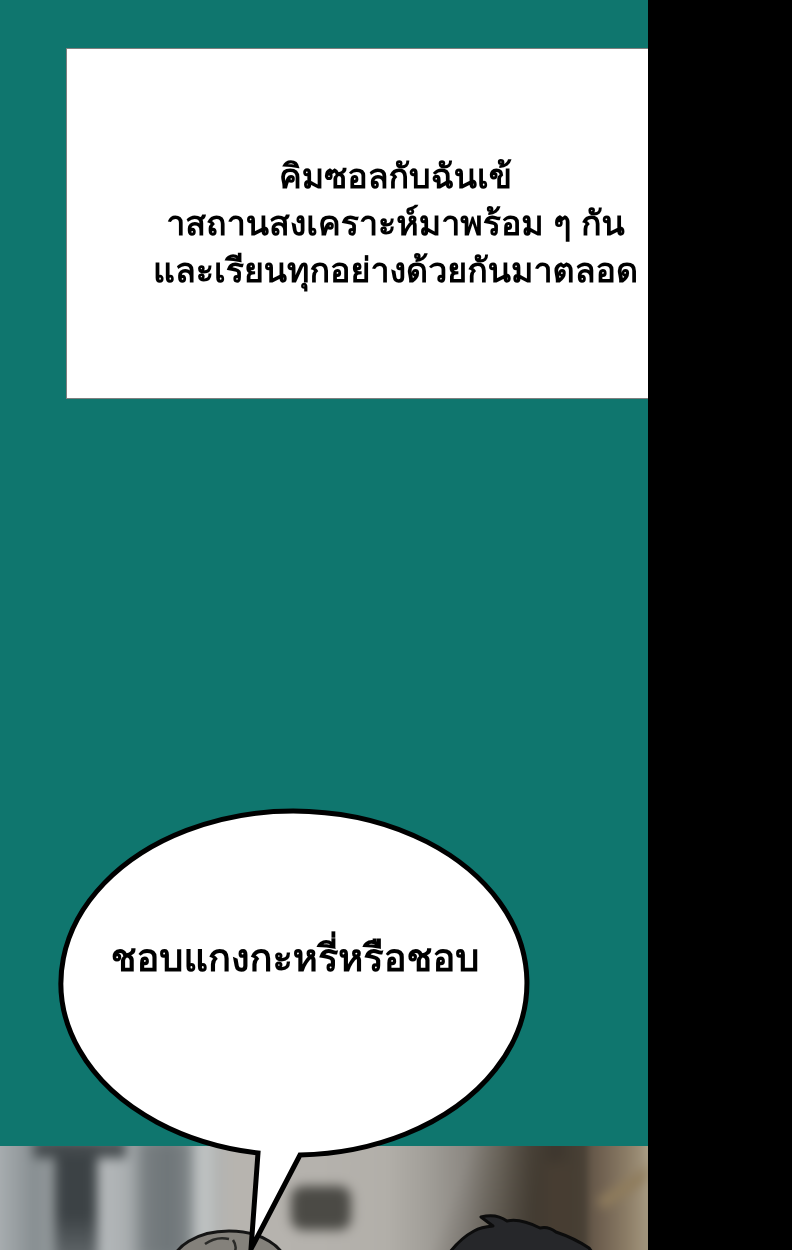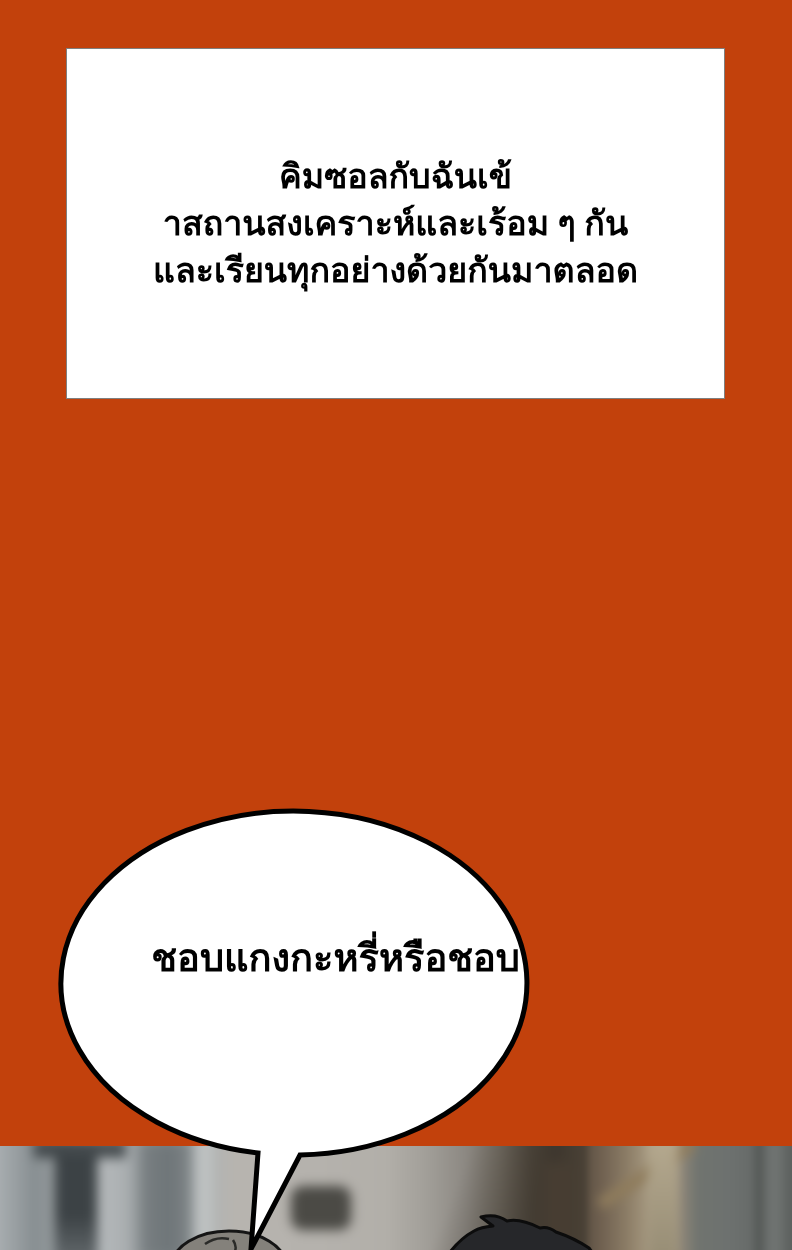--- a/index.html
+++ b/index.html
@@ -2,25 +2,25 @@
 <html><head>
 <meta charset="utf-8">
 <style>
   html, body {
     margin: 0;
     padding: 0;
     background: #000;
   }
   .page {
     position: relative;
-    width: 792px;
+    width: 648px;
     height: 1250px;
-    background: #c2410c;
+    background: #0f766e;
     overflow: hidden;
-    font-family: Liberation Serif, serif;
+    font-family: Liberation Sans, sans-serif;
   }
 
   
   .caption-box {
     position: absolute;
     left: 66px;
     top: 48px;
     width: 659px;
     height: 351px;
     background: #ffffff;
@@ -87,39 +87,39 @@
     height: 1250px;
     pointer-events: none;
   }
 
   
   .bubble-text {
     position: absolute;
     left: 70px;
     top: 931px;
     width: 450px;
-    text-align: right;
+    text-align: center;
     color: #000;
   }
   .bubble-line {
     display: block;
     font-size: 38px;
     font-weight: 700;
     line-height: 54px;
     white-space: nowrap;
   }
 </style>
 </head>
 <body>
 
 <div class="page">
 
   <div class="caption-box">
     <span class="caption-line">คิมซอลกับฉันเข้</span>
-    <span class="caption-line">าสถานสงเคราะห์และเร้อม ๆ กัน</span>
+    <span class="caption-line">าสถานสงเคราะห์มาพร้อม ๆ กัน</span>
     <span class="caption-line">และเรียนทุกอย่างด้วยกันมาตลอด</span>
   </div>
 
   <div class="photo-band">
     <div class="band-blur">
       <div class="band-base"></div>
       <div class="band-shape shape-doorbar-top"></div>
       <div class="band-shape shape-doorbar"></div>
       <div class="band-shape shape-doorshadow"></div>
       <div class="band-shape shape-dooredge"></div>

